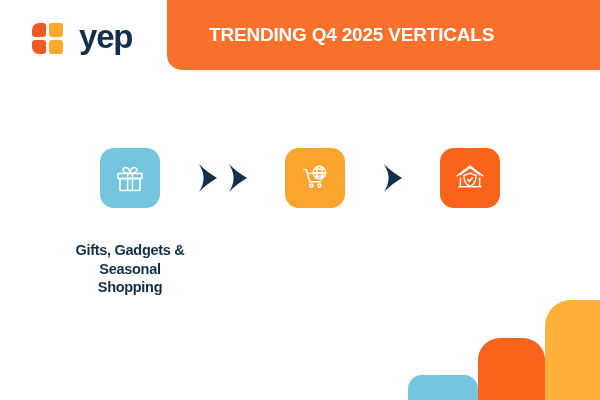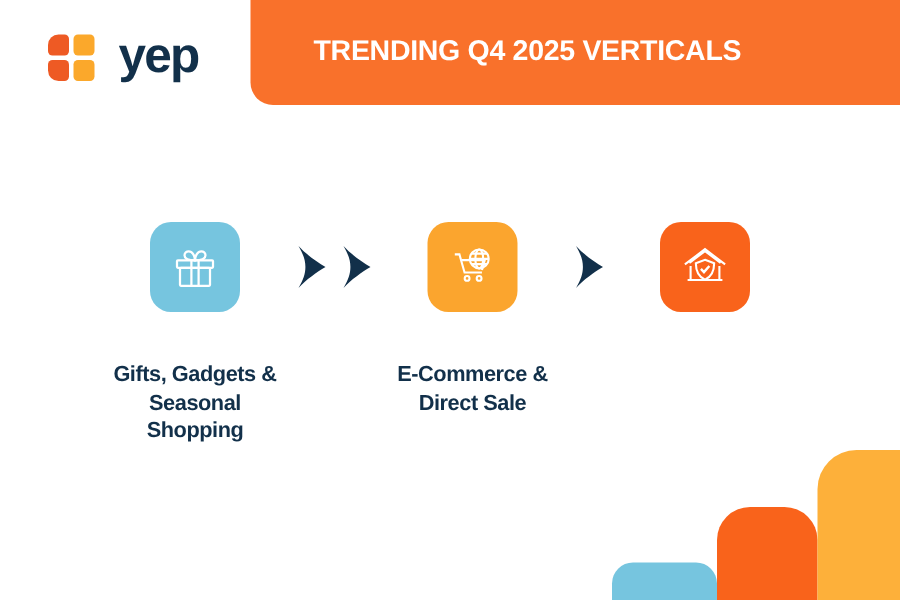--- a/index.html
+++ b/index.html
@@ -187,21 +187,20 @@
           <circle cx="21.5" cy="11.6" r="6.3"></circle>
           <ellipse cx="21.5" cy="11.6" rx="2.6" ry="6.3"></ellipse>
           <line x1="15.2" y1="11.6" x2="27.8" y2="11.6"></line>
           <path d="M16.3 8.1h10.4M16.3 15.1h10.4"></path>
           <path d="M5.2 8.6h3.1l3.4 12.1h11.6"></path>
           <path d="M10 12.4h15.2l-1.9 6.6"></path>
           <circle cx="13.4" cy="24.6" r="1.6"></circle>
           <circle cx="21.4" cy="24.6" r="1.6"></circle>
         </svg>
       </div>
-      <div class="step-label">E-Commerce &amp; Direct Sale</div>
     </div>
 
     <div class="arrow">
       <svg width="22" height="30" viewBox="0 0 22 30">
         <path d="M2 1 C7 6.5 14 11.5 20 15 C14 18.5 7 23.5 2 29 C5.2 23.5 6.6 19.5 6.6 15 C6.6 10.5 5.2 6.5 2 1 Z" fill="#12304A"></path>
       </svg>
     </div>
 
     <div class="step">
       <div class="tile" style="background:#F9631B">

